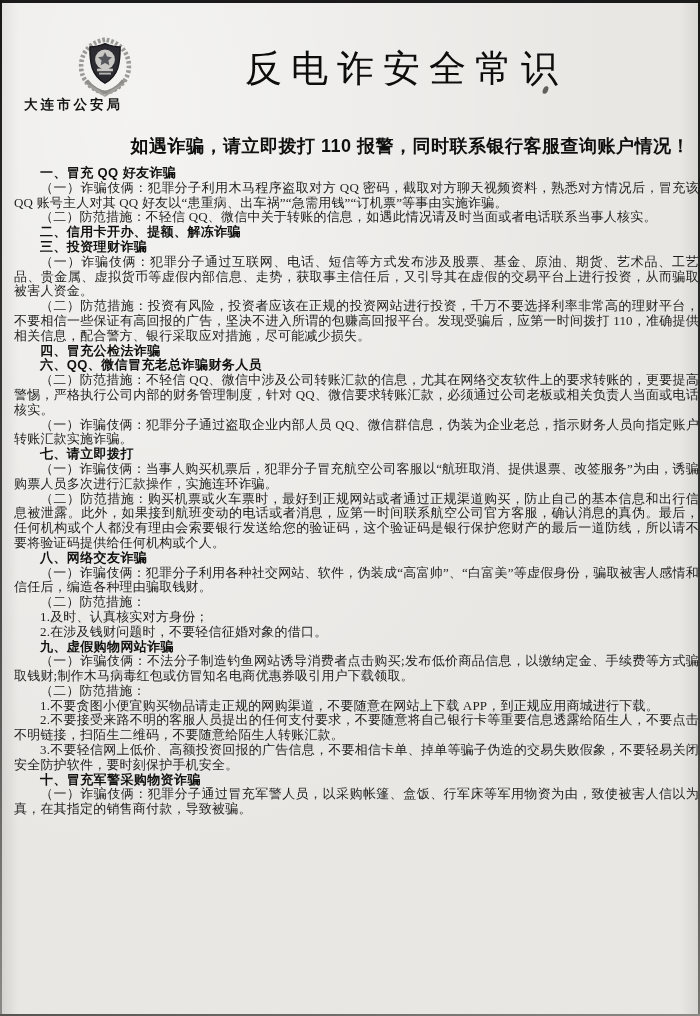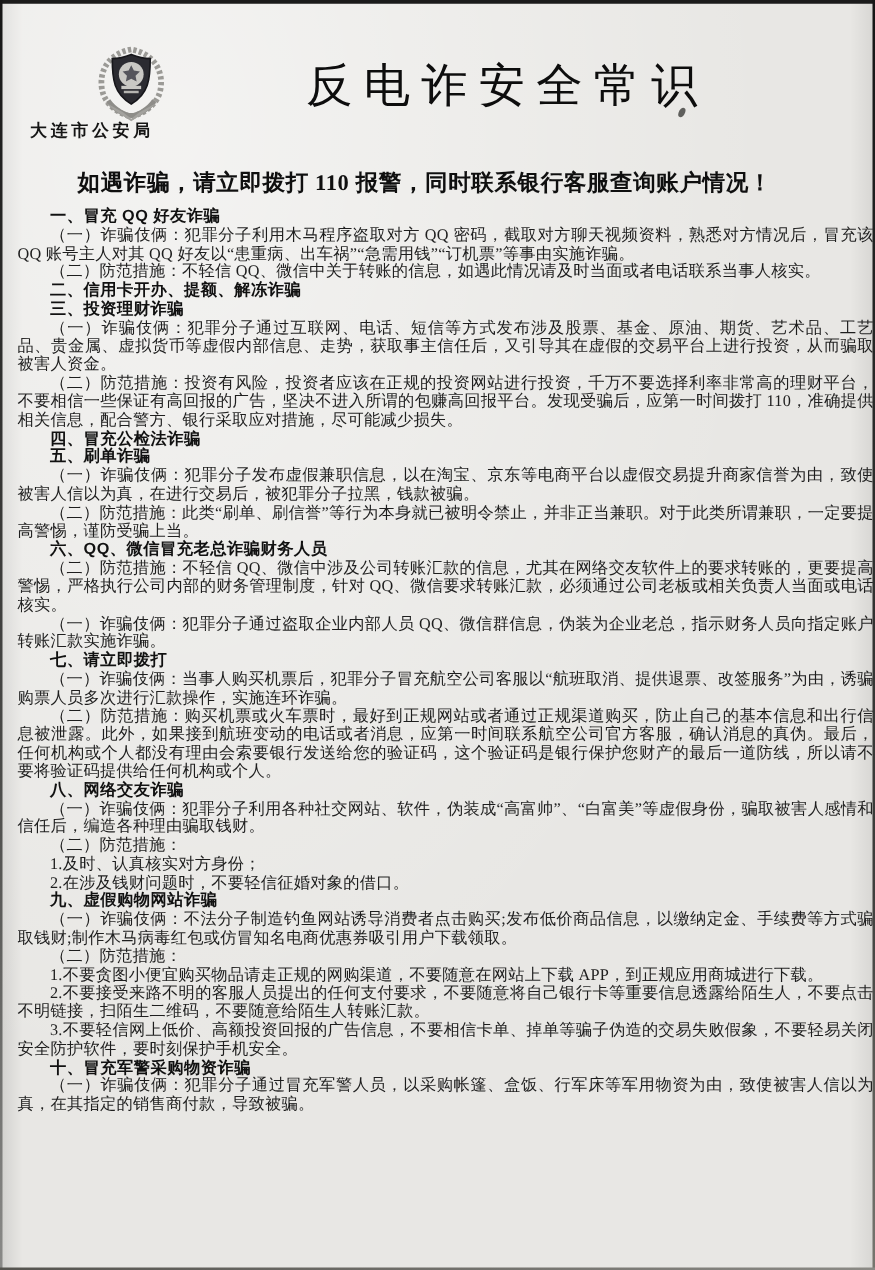--- a/index.html
+++ b/index.html
@@ -32,23 +32,23 @@
     position:absolute;left:0;top:44px;width:100%;text-align:center;
     font-family:"DejaVu Serif","Liberation Serif",serif;font-weight:normal;
     font-size:37px;letter-spacing:9px;color:#0d0d0d;
     text-indent:30px;
     margin-left:41px;
   }
   .speck{position:absolute;left:543px;top:86px;width:5px;height:8px;background:#3c3c3a;border-radius:60% 40% 60% 40%;transform:rotate(18deg);opacity:.8;}
 
   .alert{
     margin:6px 10px 0 30px;
-    font-family:Liberation Serif, serif;font-weight:bold;
+    font-family:Liberation Sans, sans-serif;font-weight:bold;
     font-size:18px;letter-spacing:.5px;color:#0f0f0f;
-    padding-left:32px;white-space:nowrap;
+    padding-left:32px;white-space:nowrap;text-align:right;
   }
 
   .sections{margin:8px 1px 0 14px;}
   .sec-heading{
     margin:0;padding:0;
     font-family:"Liberation Sans",sans-serif;font-weight:bold;
     font-size:13px;line-height:14.8px;color:#111;
     text-indent:2em;letter-spacing:.4px;
   }
   .para{
@@ -107,27 +107,20 @@
     <div class="sec-body">
           <p class="para">（一）诈骗伎俩：犯罪分子通过互联网、电话、短信等方式发布涉及股票、基金、原油、期货、艺术品、工艺品、贵金属、虚拟货币等虚假内部信息、走势，获取事主信任后，又引导其在虚假的交易平台上进行投资，从而骗取被害人资金。</p>
           <p class="para">（二）防范措施：投资有风险，投资者应该在正规的投资网站进行投资，千万不要选择利率非常高的理财平台，不要相信一些保证有高回报的广告，坚决不进入所谓的包赚高回报平台。发现受骗后，应第一时间拨打 110，准确提供相关信息，配合警方、银行采取应对措施，尽可能减少损失。</p>
         </div>
   </div>
 
   <div class="section">
     <h3 class="sec-heading">四、冒充公检法诈骗</h3>
   </div>
 
-  <div class="section">
-    <h3 class="sec-heading">五、刷单诈骗</h3>
-    <div class="sec-body">
-          <p class="para">（一）诈骗伎俩：犯罪分子发布虚假兼职信息，以在淘宝、京东等电商平台以虚假交易提升商家信誉为由，致使被害人信以为真，在进行交易后，被犯罪分子拉黑，钱款被骗。</p>
-          <p class="para">（二）防范措施：此类“刷单、刷信誉”等行为本身就已被明令禁止，并非正当兼职。对于此类所谓兼职，一定要提高警惕，谨防受骗上当。</p>
-        </div>
-  </div>
 
   <div class="section">
     <h3 class="sec-heading">六、QQ、微信冒充老总诈骗财务人员</h3>
     <div class="sec-body">
           <p class="para">（二）防范措施：不轻信 QQ、微信中涉及公司转账汇款的信息，尤其在网络交友软件上的要求转账的，更要提高警惕，严格执行公司内部的财务管理制度，针对 QQ、微信要求转账汇款，必须通过公司老板或相关负责人当面或电话核实。</p>
           <p class="para">（一）诈骗伎俩：犯罪分子通过盗取企业内部人员 QQ、微信群信息，伪装为企业老总，指示财务人员向指定账户转账汇款实施诈骗。</p>
         </div>
   </div>
 
   <div class="section">

